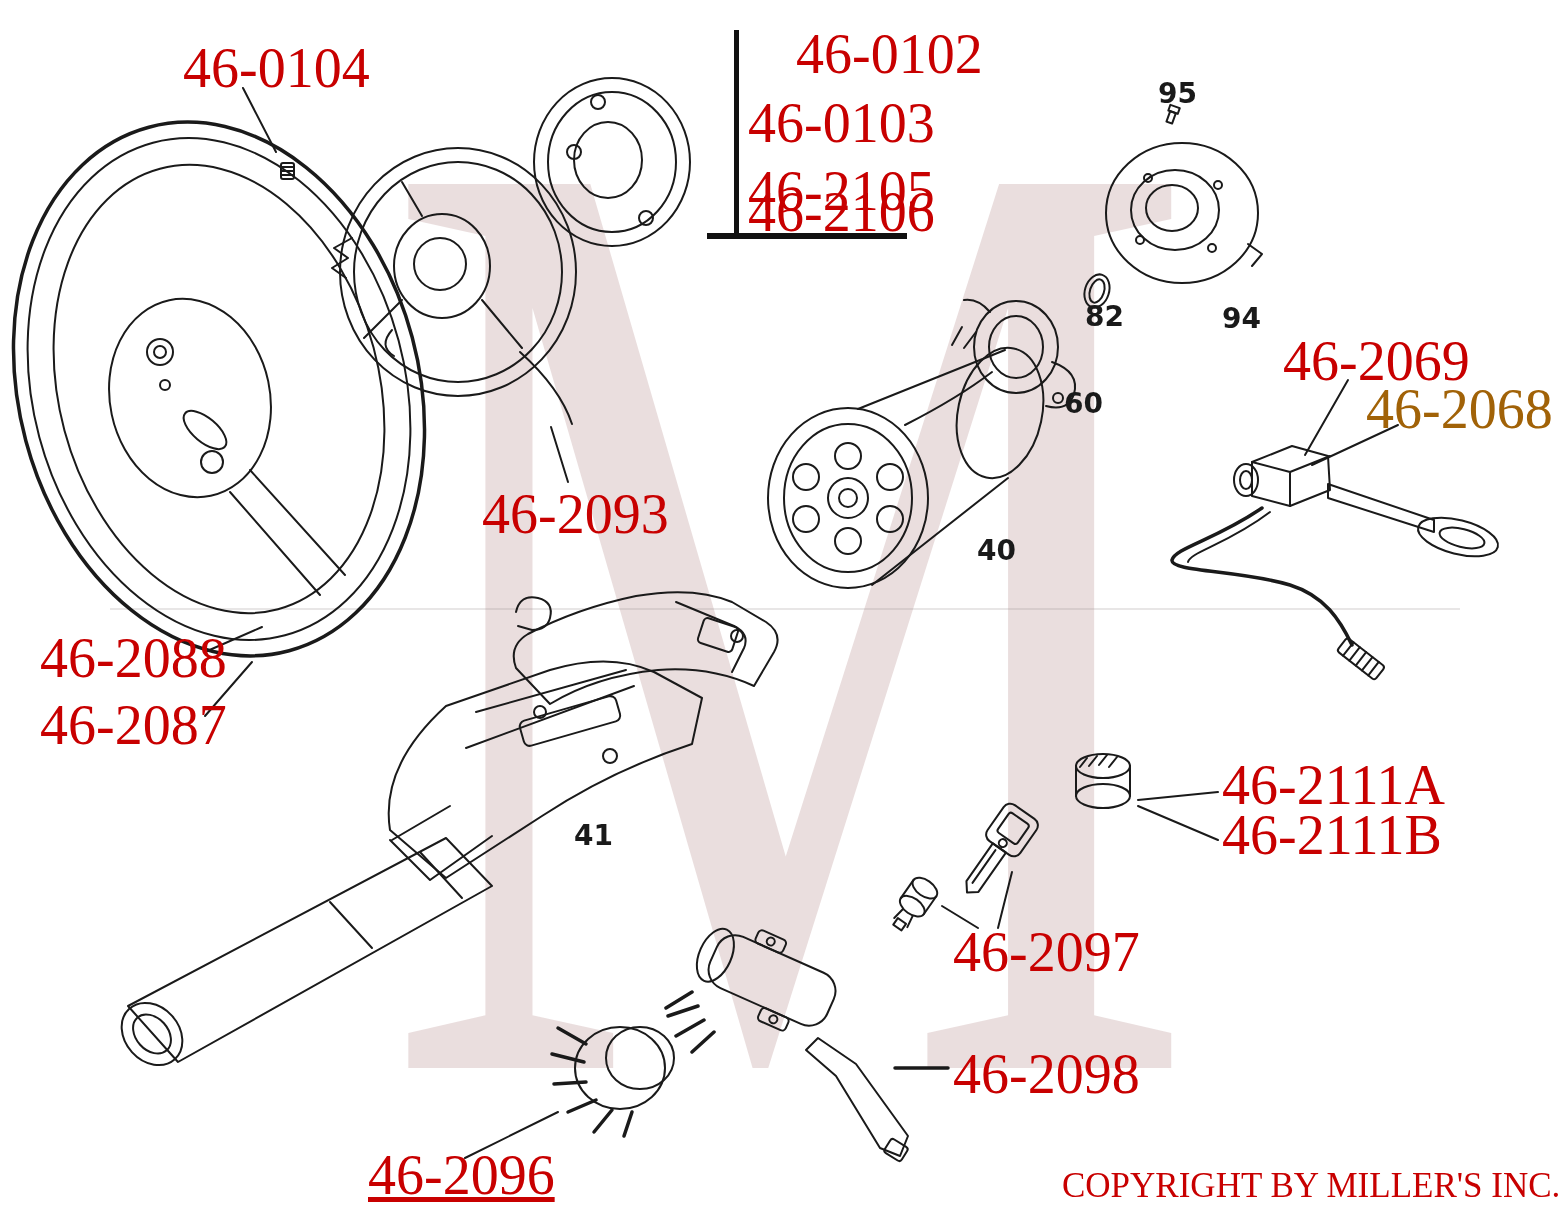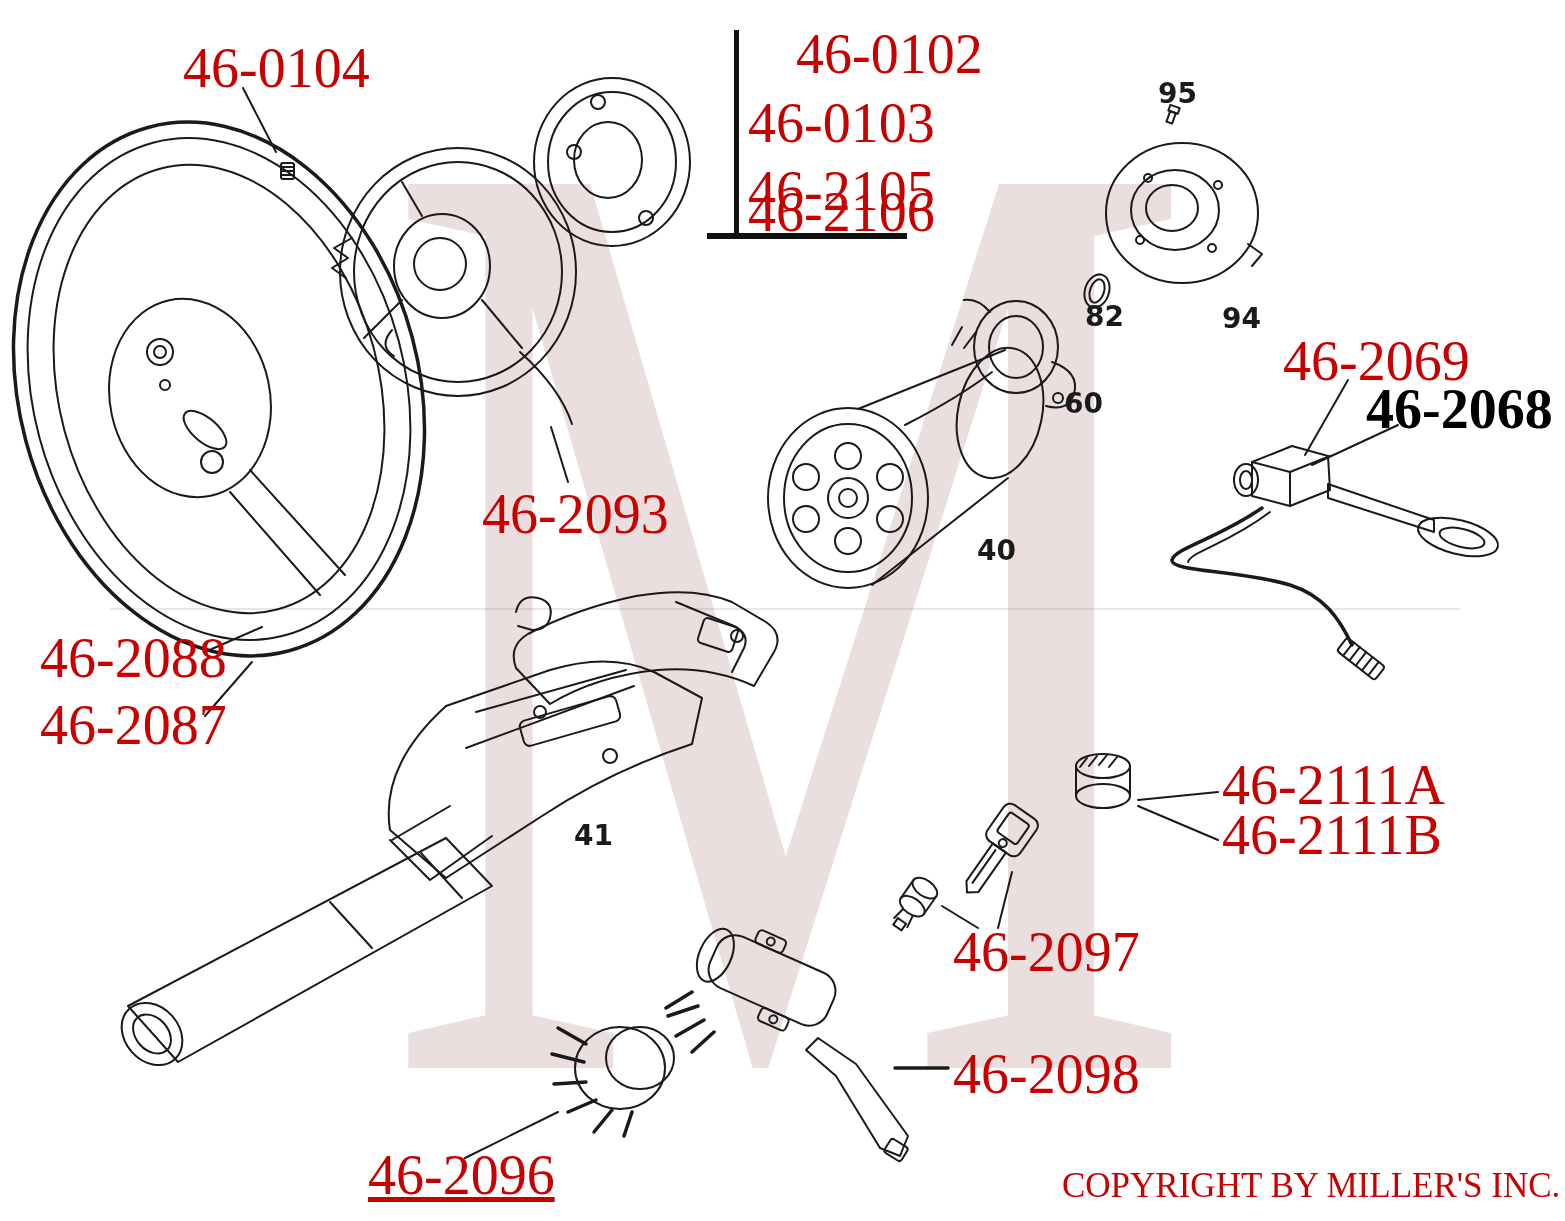--- a/index.html
+++ b/index.html
@@ -21,21 +21,21 @@
     position:absolute; left:110px; top:608px; width:1350px; height:2px;
     background:rgba(150,140,140,0.22);
   }
   svg.lineart { position:absolute; left:0; top:0; }
   .ln * { stroke:#1a1a1a; fill:none; stroke-width:2; stroke-linecap:round; stroke-linejoin:round; }
   .ln .thick { stroke-width:3.5; }
   .part-label {
     position:absolute; color:#c80000;
     font-size:56px; line-height:1.0; white-space:nowrap; cursor:pointer;
   }
-  .part-label.light { color:#000000;font-weight:bold; }
+  .part-label.light { color:#a16207; }
   .index-num {
     position:absolute; color:#1a1a1a;
     font-family:"DejaVu Sans", sans-serif; font-weight:bold;
     font-size:28px; line-height:1.0;
   }
   .copyright {
     position:absolute; left:1062px; top:1166px;
     color:#c80000; font-size:35px; white-space:nowrap;
   }
 </style>

